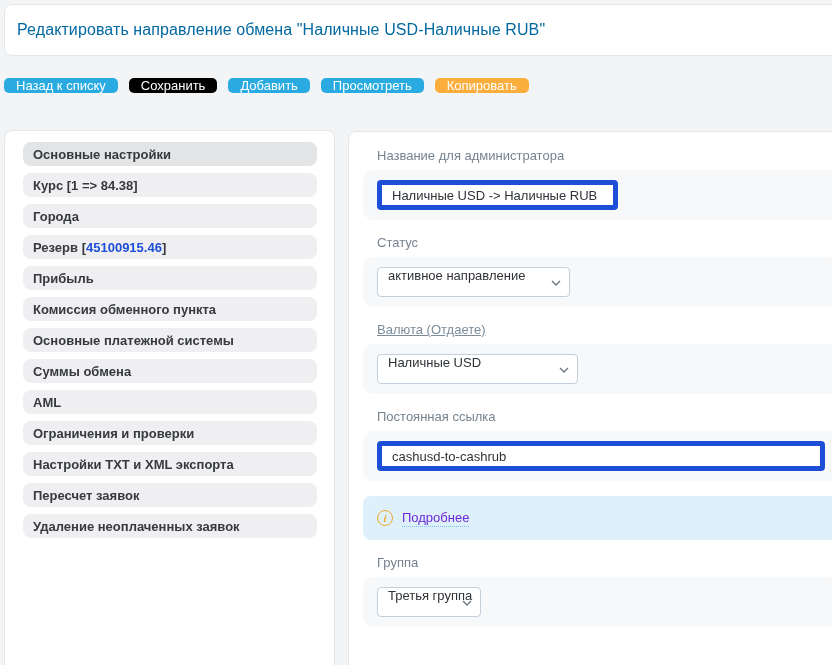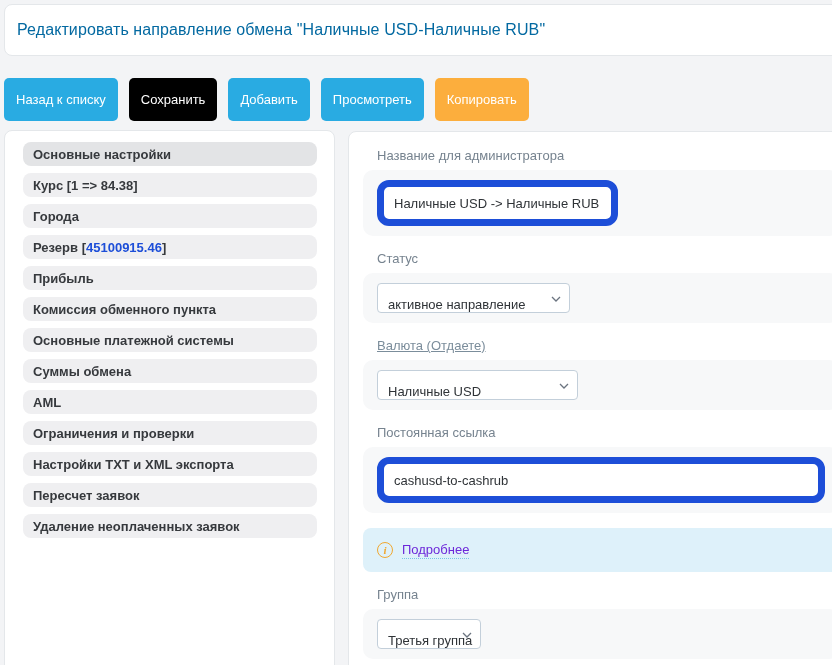--- a/index.html
+++ b/index.html
@@ -16,21 +16,21 @@
     position:absolute;left:4px;top:4px;width:836px;height:52px;
     display:flex;align-items:center;padding-left:12px;
   }
   .title-card h1{
     margin:0;font-size:16px;font-weight:400;color:#0369a1;letter-spacing:.1px;
   }
 
   
   .toolbar{position:absolute;left:4px;top:78px;display:flex;gap:11px;}
   .btn{
-    height:43px;border:none;border-radius:5px;color:#fff;font-size:13px;
+    height:15px;border:none;border-radius:5px;color:#fff;font-size:13px;
     font-family:"Liberation Sans", sans-serif;
     padding:0 12px;display:inline-flex;align-items:center;cursor:pointer;white-space:nowrap;
   }
   .btn-blue{background:#29abe2;}
   .btn-green{background:#000000;}
   .btn-orange{background:#fcae3d;}
 
   
   .sidebar{
     position:absolute;left:4px;top:130px;width:331px;height:700px;
@@ -50,30 +50,30 @@
     padding:16px 0 0 14px;
   }
   .f-label{
     font-size:13px;color:#76838f;margin:0 0 7px 14px;line-height:15px;
   }
   .f-label.link{text-decoration:underline;cursor:pointer;color:#7b8d9b;}
   .f-wrap{
     background:#f7f8f9;border-radius:10px;padding:10px 14px;margin:0 0 15px 0;
   }
   .t-input{
-    height:46px;box-sizing:border-box;border:7px solid #1d4ed8;border-radius:12px;
+    height:30px;box-sizing:border-box;border:5px solid #1d4ed8;border-radius:4px;
     background:#fff;font-family:"Liberation Sans", sans-serif;
     font-size:13px;color:#2f3337;padding:0 10px;display:block;
   }
   .t-input.w-name{width:241px;}
   .t-input.w-full{width:100%;}
   .sel{
     position:relative;height:30px;box-sizing:border-box;border:1px solid #c3cfda;border-radius:4px;
     background:#fff;font-size:13px;color:#2f3337;
-    display:flex;align-items:flex-end;padding:0 12px 0 10px;cursor:pointer;white-space:nowrap;
+    display:flex;align-items:flex-start;padding:0 12px 0 10px;cursor:pointer;white-space:nowrap;
   }
   .sel .chev{position:absolute;right:8px;top:12px;}
   .sel.w-status{width:193px;}
   .sel.w-currency{width:201px;}
   .sel.w-group{width:104px;}
 
   
   .info-box{
     background:#def1fa;border-radius:8px;height:44px;box-sizing:border-box;
     display:flex;align-items:center;gap:9px;padding:0 14px;margin-bottom:15px;

